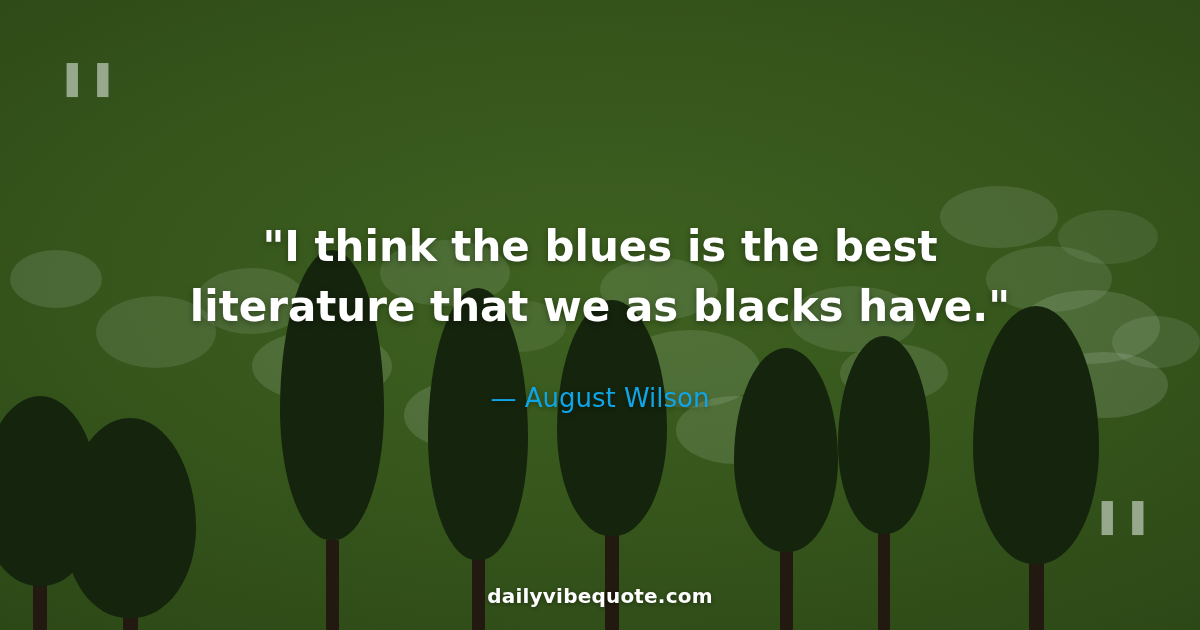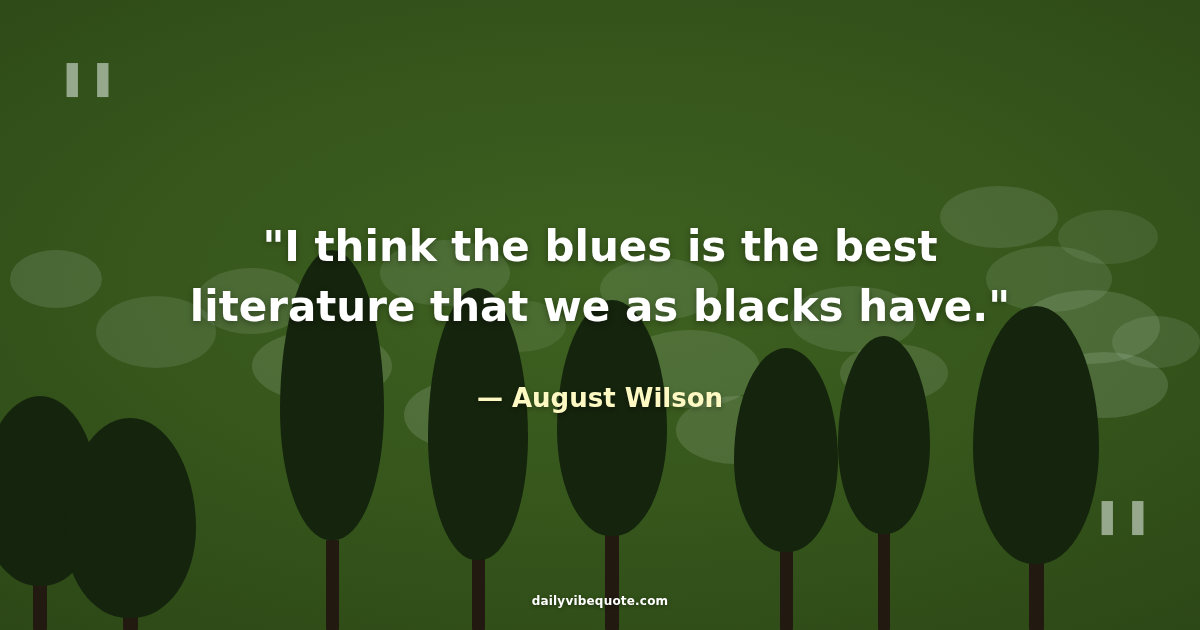--- a/index.html
+++ b/index.html
@@ -81,35 +81,35 @@
     color: #ffffff;
     font-size: 42px;
     font-weight: 700;
     line-height: 1.42;
     text-align: center;
     max-width: 880px;
     margin: 0 0 46px 0;
     text-shadow: 0 2px 6px rgba(0,0,0,0.35);
   }
   .author {
-    color: #fef9c3;
+    color: #0ea5e9;
     font-size: 26px;
-    font-weight: 700;
+    font-weight: 400;
     text-align: center;
     margin: 0;
     text-shadow: 0 2px 5px rgba(0,0,0,0.35);
   }
   .watermark {
     position: absolute;
     left: 0;
     right: 0;
     bottom: 22px;
     text-align: center;
     color: #ffffff;
-    font-size: 12px;
+    font-size: 20px;
     font-weight: 700;
     letter-spacing: 0.2px;
     text-shadow: 0 1px 4px rgba(0,0,0,0.4);
     margin-top: 47px;
   }
 </style>
 </head>
 <body>
 
 <div class="canvas">

